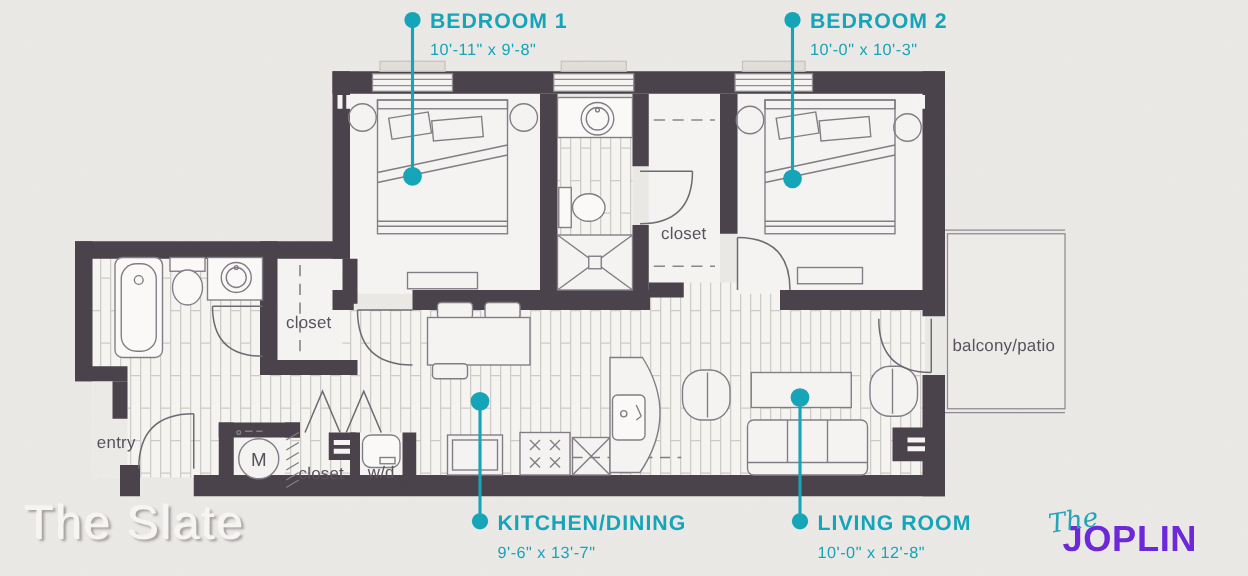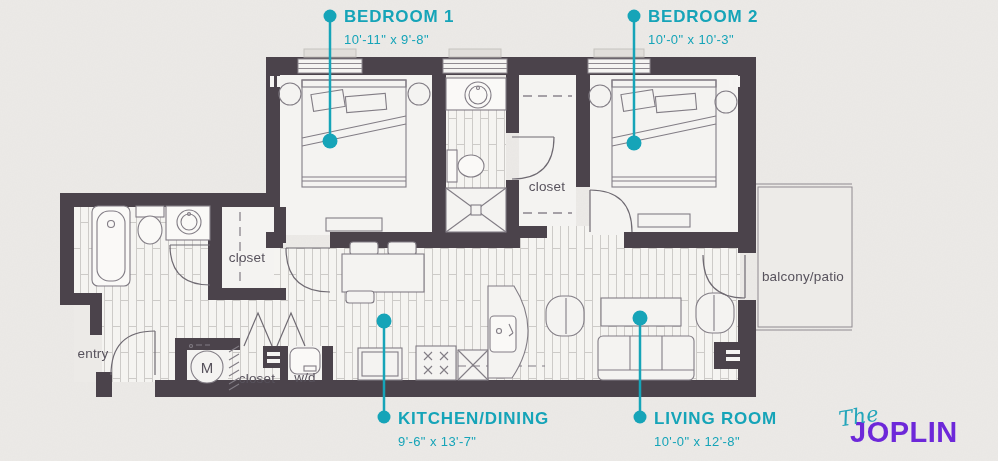--- a/index.html
+++ b/index.html
@@ -322,17 +322,18 @@
     <g>
       <line x1="640" y1="318" x2="640" y2="417" stroke="#16A4B8" stroke-width="2.5"></line>
       <circle cx="640" cy="318" r="7.5" fill="#16A4B8"></circle>
       <circle cx="640" cy="417" r="6.5" fill="#16A4B8"></circle>
       <text class="callout-title" x="654" y="424">LIVING ROOM</text>
       <text class="callout-dims" x="654" y="446">10'-0" x 12'-8"</text>
     </g>
   </g>
 </svg>
 
+<div class="brand-slate">The Slate</div>
 <div class="brand-joplin">
   <span class="brand-the">The</span>
   <span class="brand-name">JOPLIN</span>
 </div>
 </div>
 
 </body></html>

